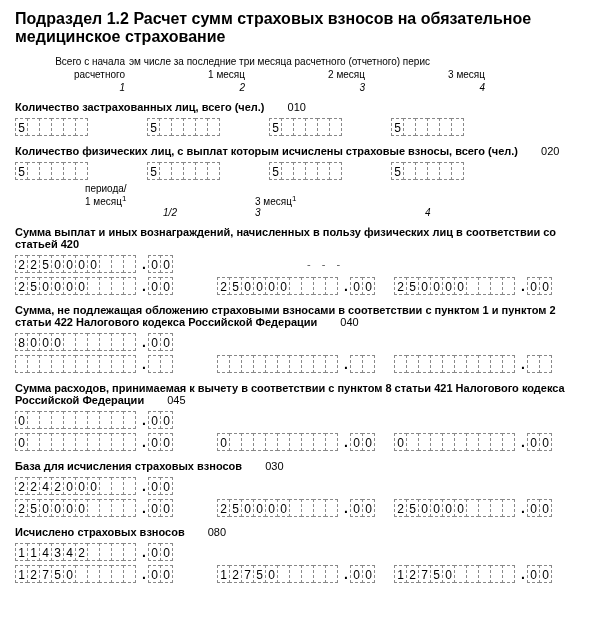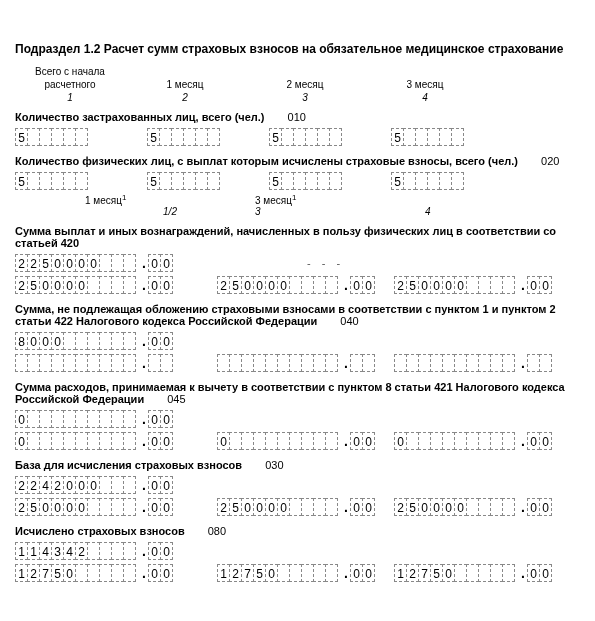--- a/index.html
+++ b/index.html
@@ -7,30 +7,29 @@
     font-size: 11px;
     color: #000;
     background: #fff;
     margin: 0;
     padding: 10px 15px;
     width: 595px;
     box-sizing: border-box;
   }
   .title {
     font-weight: bold;
-    font-size: 12px;
+    font-size: 16px;
     margin-bottom: 10px;
-    margin-top: 32px;
   }
   .header-row {
     display: flex;
     margin-bottom: 2px;
   }
   .hcol {
-    text-align: center;
+    text-align: right;
     font-size: 10px;
   }
   .hcol.italic { font-style: italic; }
   .label-row {
     font-weight: bold;
     margin: 8px 0 4px 0;
   }
   .label-row .code {
     font-weight: normal;
     margin-left: 20px;
@@ -75,20 +74,21 @@
     color:#555;
   }
 </style>
 </head>
 <body>
 
 <div class="title">Подраздел 1.2 Расчет сумм страховых взносов на обязательное медицинское страхование</div>
 
 <div class="header-row">
   <div class="hcol" style="width:110px">Всего с начала</div>
+  <div class="hcol" style="width:370px;text-align:left;padding-left:4px">эм числе за последние три месяца расчетного (отчетного) перис</div>
 </div>
 <div class="header-row">
   <div class="hcol" style="width:110px">расчетного</div>
   <div class="hcol" style="width:120px">1 месяц</div>
   <div class="hcol" style="width:120px">2 месяц</div>
   <div class="hcol" style="width:120px">3 месяц</div>
 </div>
 <div class="header-row">
   <div class="hcol italic" style="width:110px">1</div>
   <div class="hcol italic" style="width:120px">2</div>
@@ -174,20 +174,21 @@
       <div class="cell">5</div>
       <div class="cell"></div>
       <div class="cell"></div>
       <div class="cell"></div>
       <div class="cell"></div>
       <div class="cell"></div>
     </div>
 </div>
 
 <div class="sub-period">
+  <div>периода/</div>
   <div style="display:flex">
     <div style="width:170px"><span>1 месяц</span><span class="sup">1</span></div>
     <div><span>3 месяц</span><span class="sup">1</span></div>
   </div>
   <div class="header-row">
     <div class="hcol italic" style="width:170px;text-align:center">1/2</div>
     <div class="hcol italic" style="width:170px;text-align:left">3</div>
     <div class="hcol italic" style="text-align:left">4</div>
   </div>
 </div>

